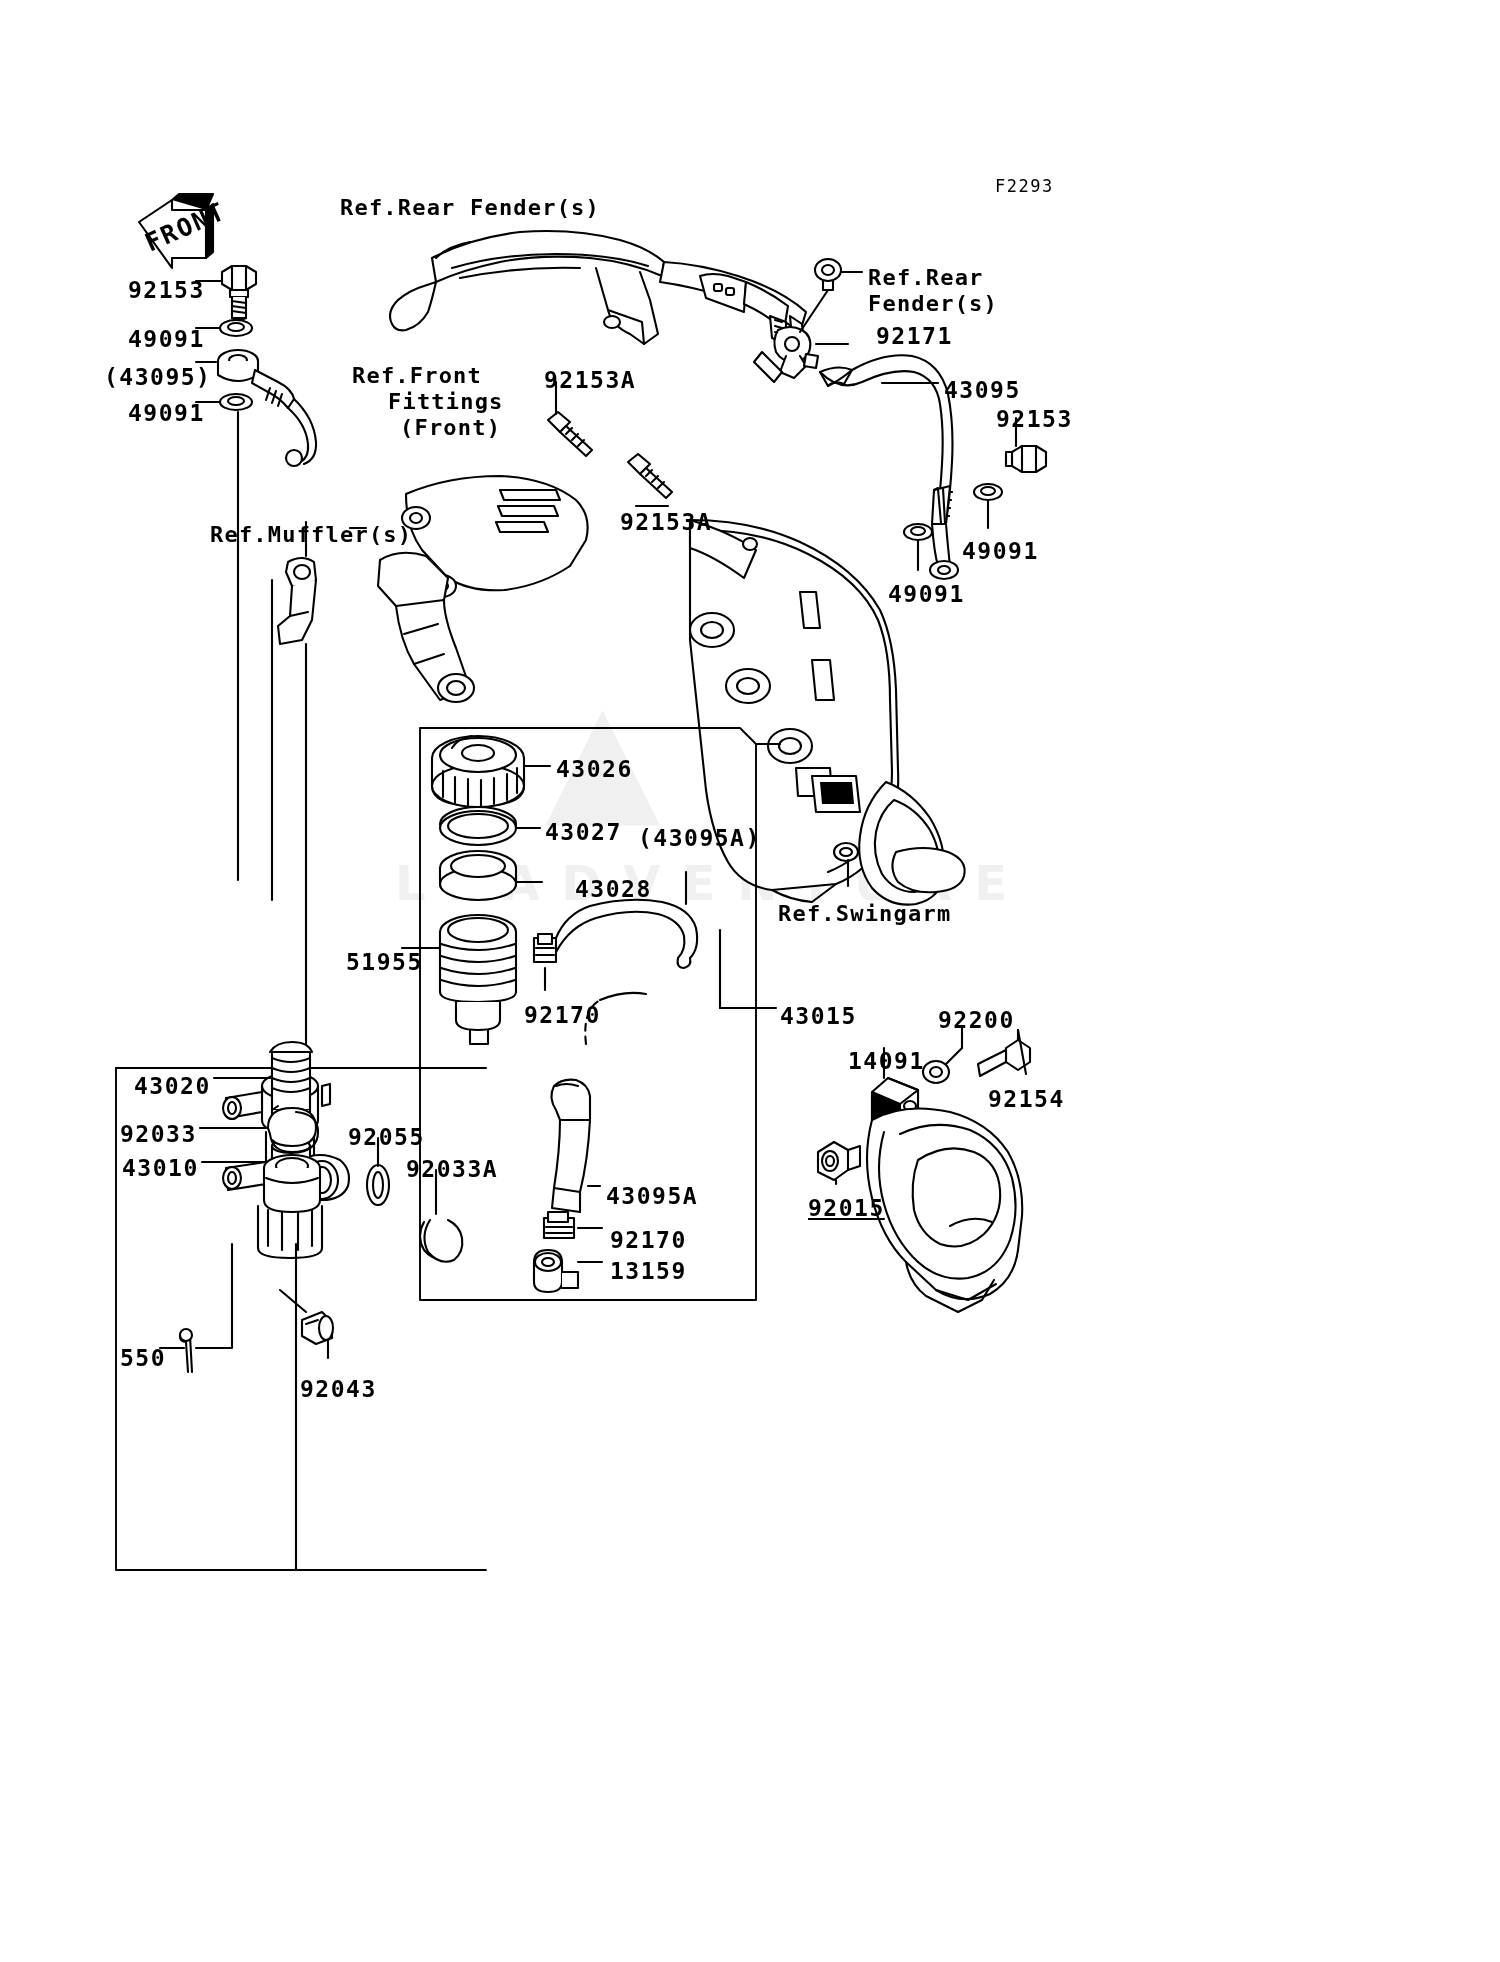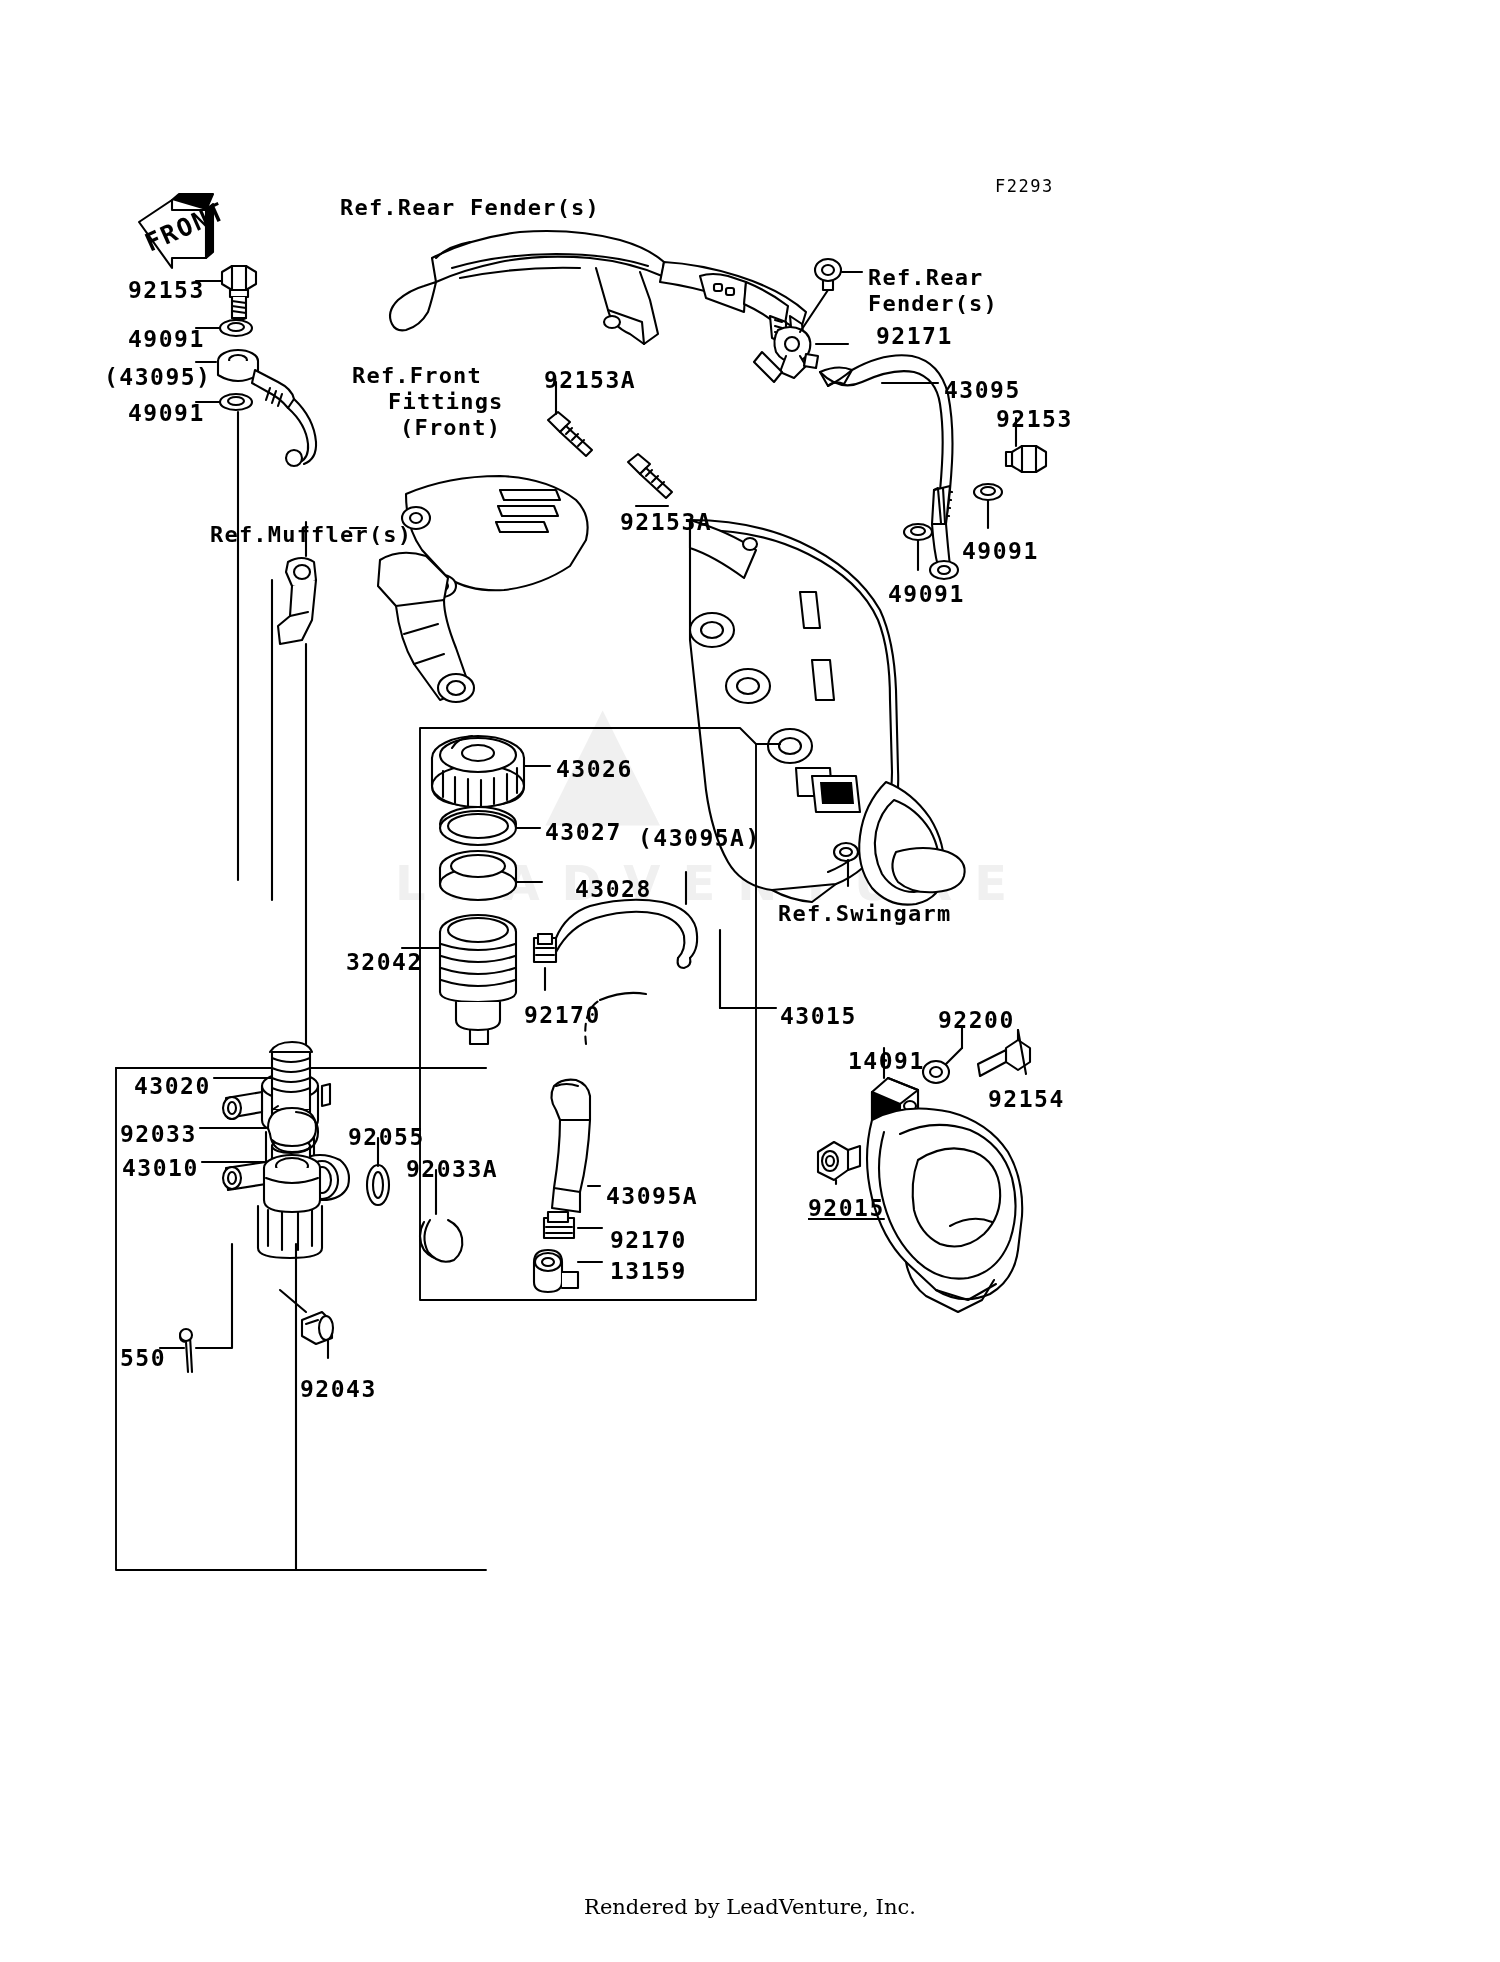--- a/index.html
+++ b/index.html
@@ -505,33 +505,32 @@
   <div class="lbl" style="left:620px; top:506px;">92153A</div>
   <div class="lbl" style="left:852px; top:320px;margin-left:24px;">92171</div>
   <div class="lbl" style="left:944px; top:374px;">43095</div>
   <div class="lbl" style="left:996px; top:403px;">92153</div>
   <div class="lbl" style="left:962px; top:535px;">49091</div>
   <div class="lbl" style="left:888px; top:578px;">49091</div>
   <div class="lbl" style="left:556px; top:753px;">43026</div>
   <div class="lbl" style="left:545px; top:816px;">43027</div>
   <div class="lbl" style="left:548px; top:873px;margin-left:27px;">43028</div>
   <div class="lbl" style="left:638px; top:822px;text-align:center;">(43095A)</div>
-  <div class="lbl" style="left:346px; top:946px;">32042</div>
+  <div class="lbl" style="left:346px; top:946px;">51955</div>
   <div class="lbl" style="left:524px; top:999px;">92170</div>
   <div class="lbl" style="left:780px; top:1000px;">43015</div>
   <div class="lbl" style="left:938px; top:1004px;">92200</div>
   <div class="lbl" style="left:848px; top:1029px;margin-top:16px;">14091</div>
   <div class="lbl" style="left:988px; top:1083px;">92154</div>
   <div class="lbl" style="left:134px; top:1070px;">43020</div>
   <div class="lbl" style="left:120px; top:1118px;">92033</div>
   <div class="lbl" style="left:122px; top:1152px;">43010</div>
   <div class="lbl" style="left:348px; top:1121px;">92055</div>
   <div class="lbl" style="left:406px; top:1153px;">92033A</div>
   <div class="lbl" style="left:606px; top:1180px;">43095A</div>
   <div class="lbl" style="left:808px; top:1192px;text-decoration:underline;">92015</div>
   <div class="lbl" style="left:610px; top:1224px;">92170</div>
   <div class="lbl" style="left:610px; top:1255px;">13159</div>
   <div class="lbl" style="left:120px; top:1342px;">550</div>
   <div class="lbl" style="left:300px; top:1373px;">92043</div>
 
-  <div class="footer" style="top:1895px;">Rendered by LeadVenture, Inc.</div>
 
 </div>
 
 </body></html>

